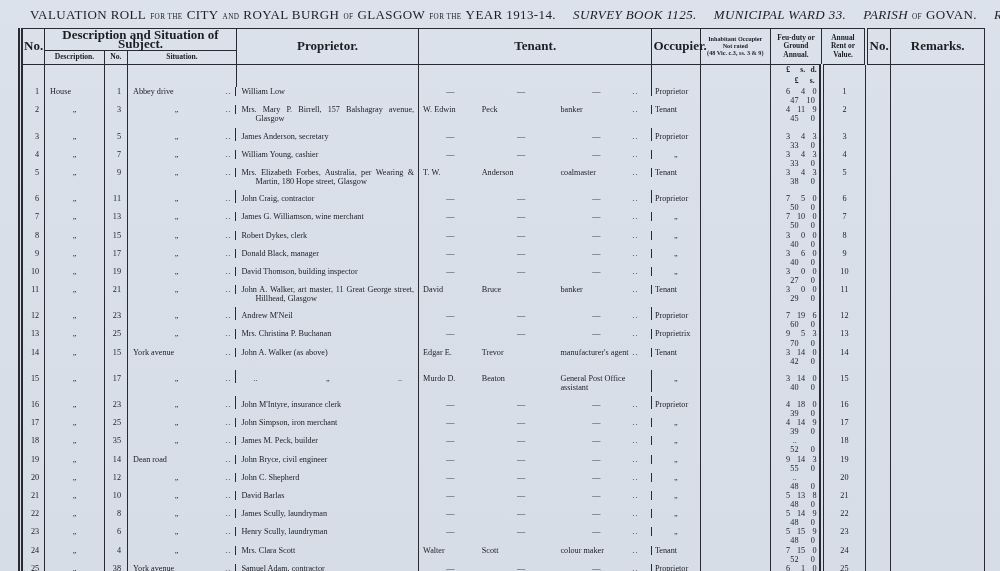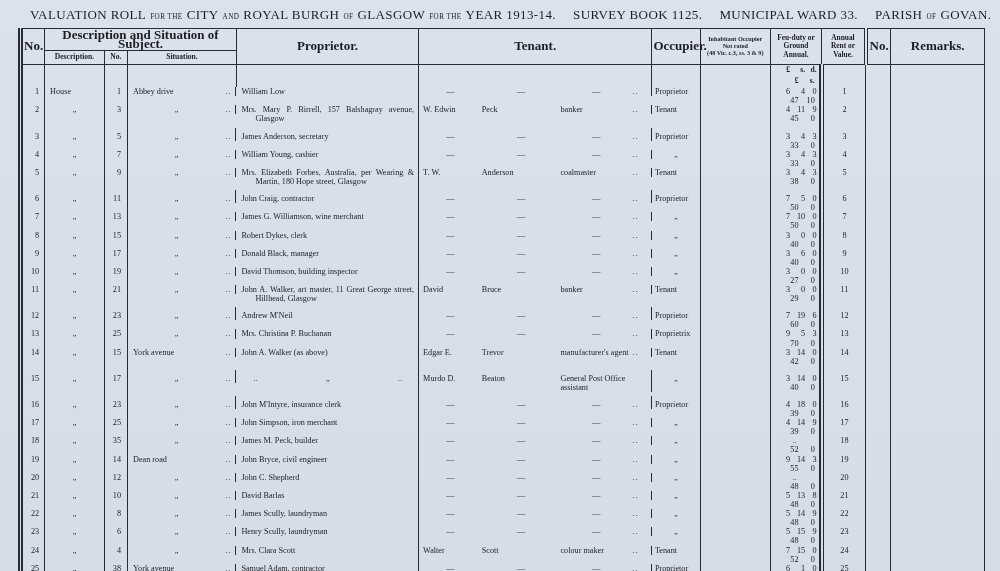--- a/index.html
+++ b/index.html
@@ -15,21 +15,21 @@
   }
   
   .title-row{
     margin:7px 0 5px 30px;
     display:flex; align-items:baseline; white-space:nowrap;
     letter-spacing:.4px;
   }
   .title-row span{font-size:13px;margin-left:4px;}
   .title-row span:first-child{margin-left:0;}
   .title-row span.t-small{font-size:7.2px;}
-  .title-row span.t-gap{margin-left:17px;}
+  .title-row span.t-gap{margin-left:17px;font-style:italic;}
   .title-row span.t-page{margin-left:20px;}
   
   table{
     border-collapse:collapse; table-layout:fixed;
     width:967px; margin-left:18px;
     border-top:1.6px solid var(--line);
     border-right:1.2px solid var(--line);
     border-bottom:2.4px solid var(--line);
     border-left:5px double var(--line);
   }

